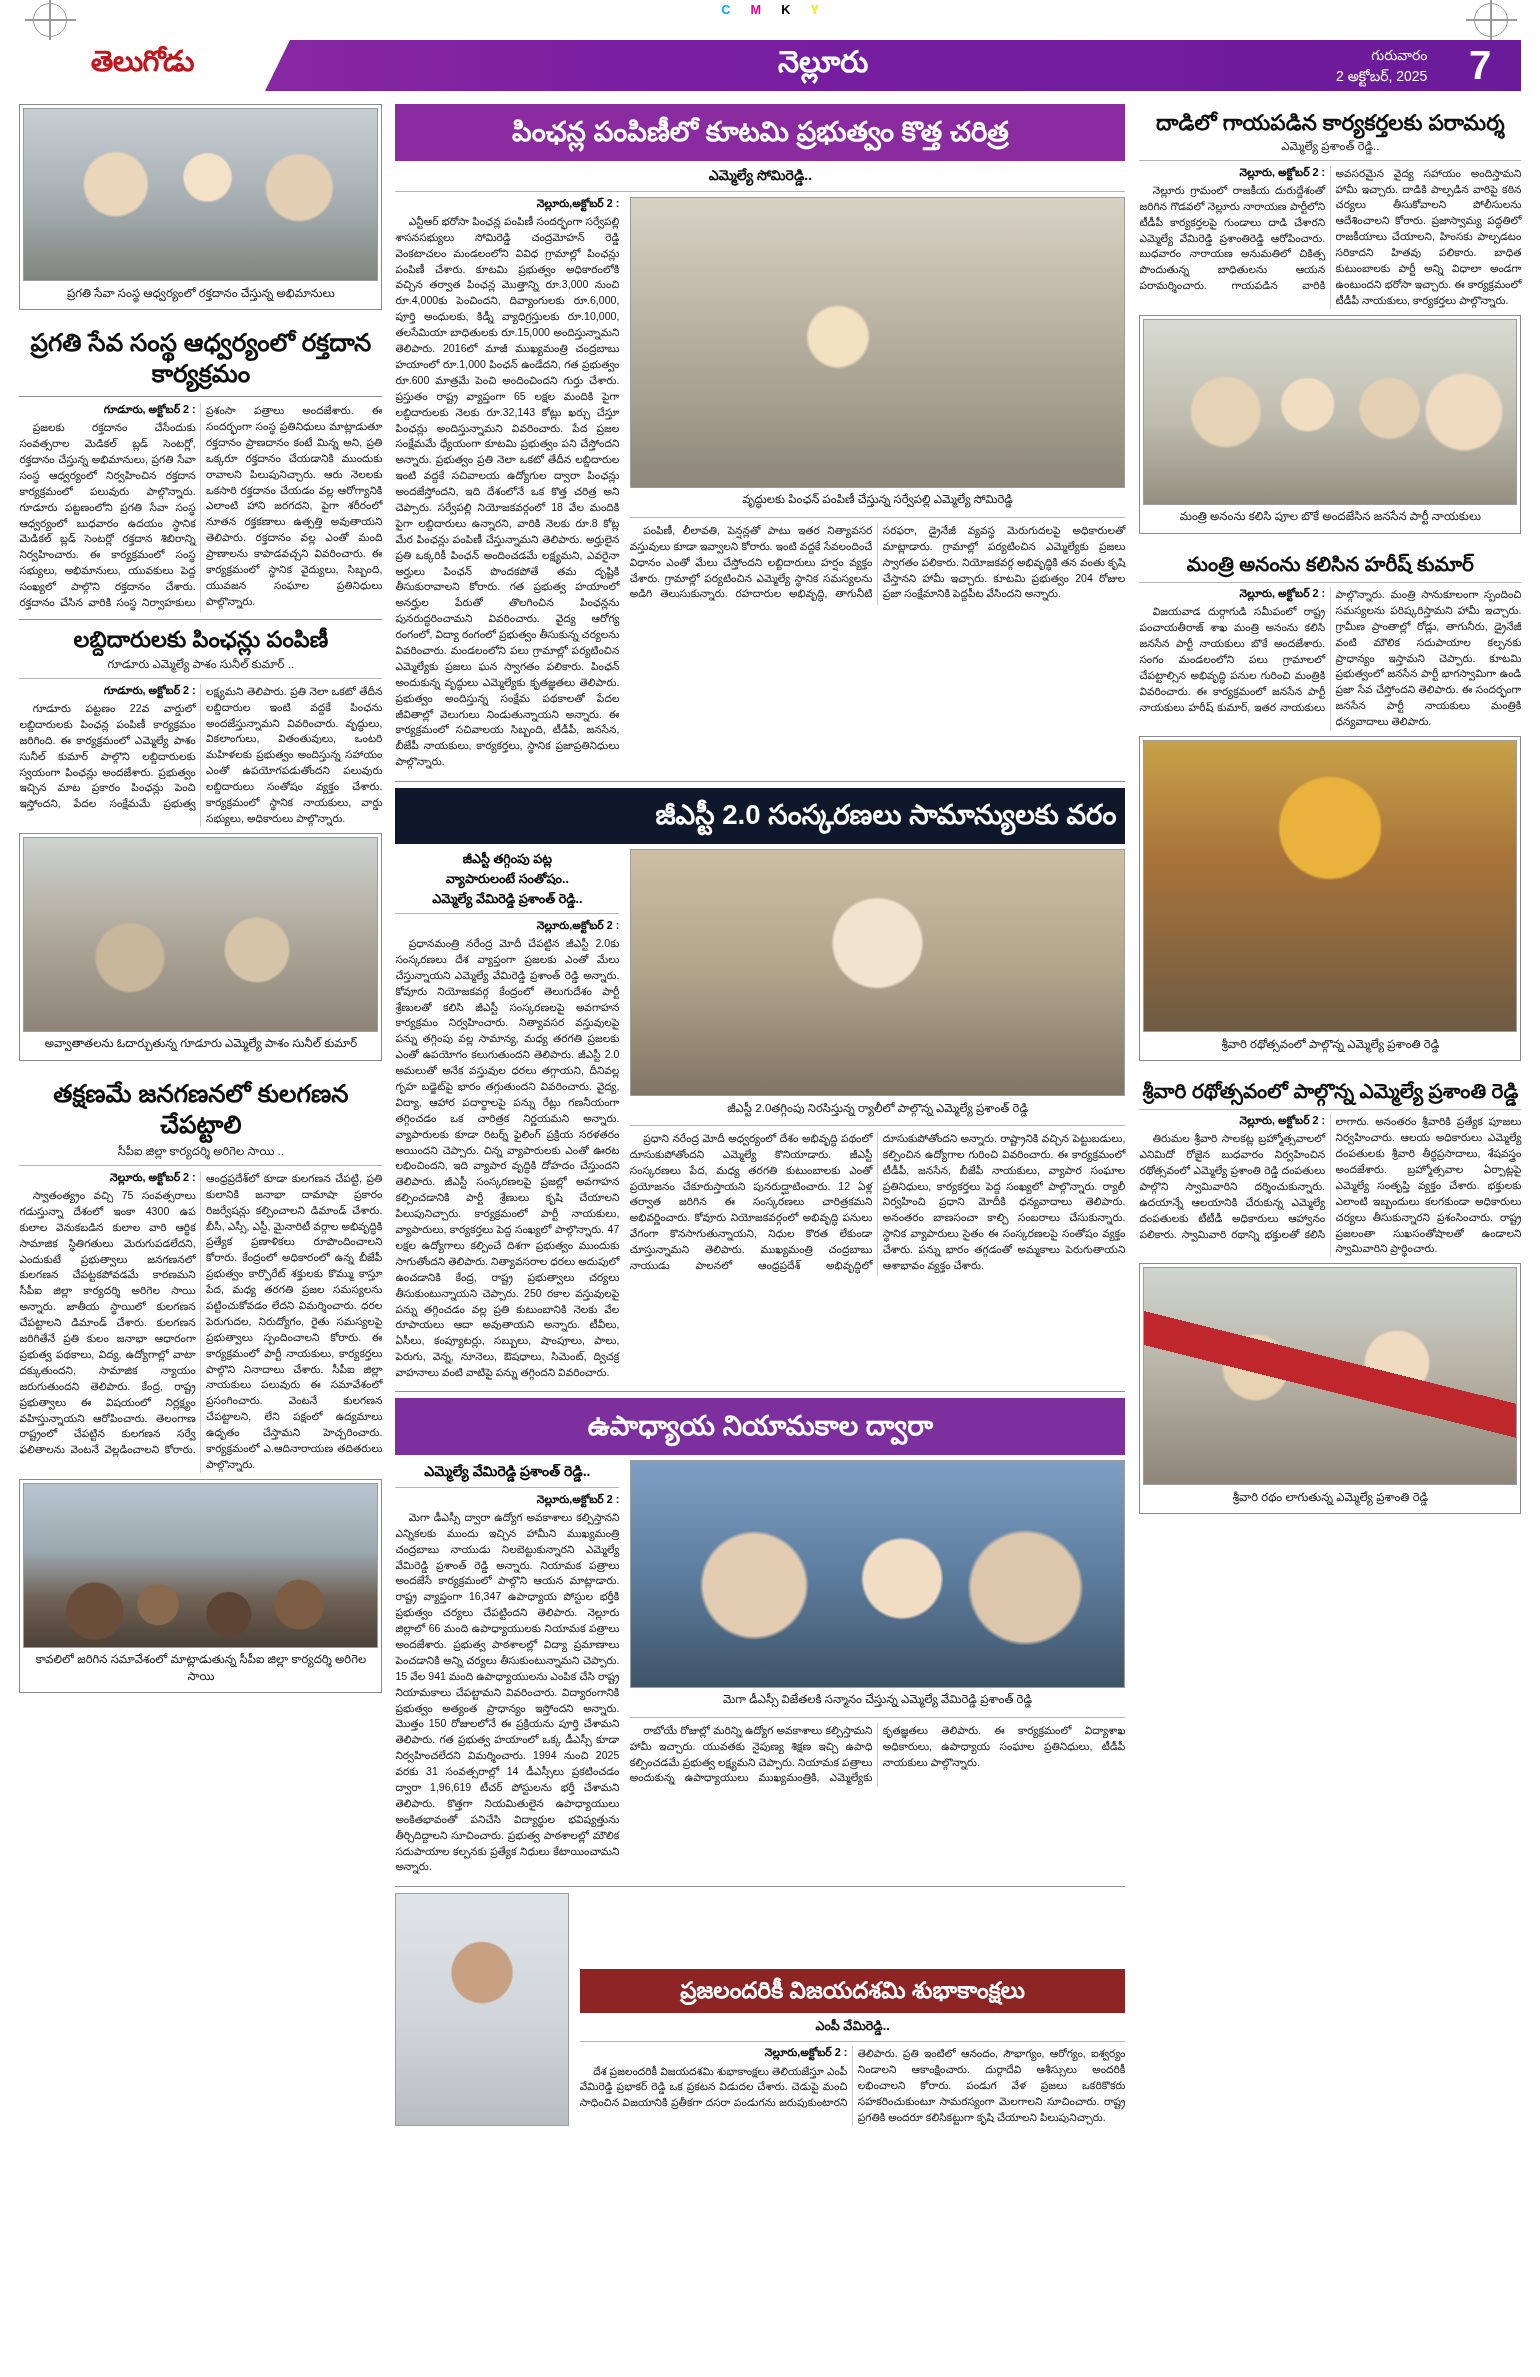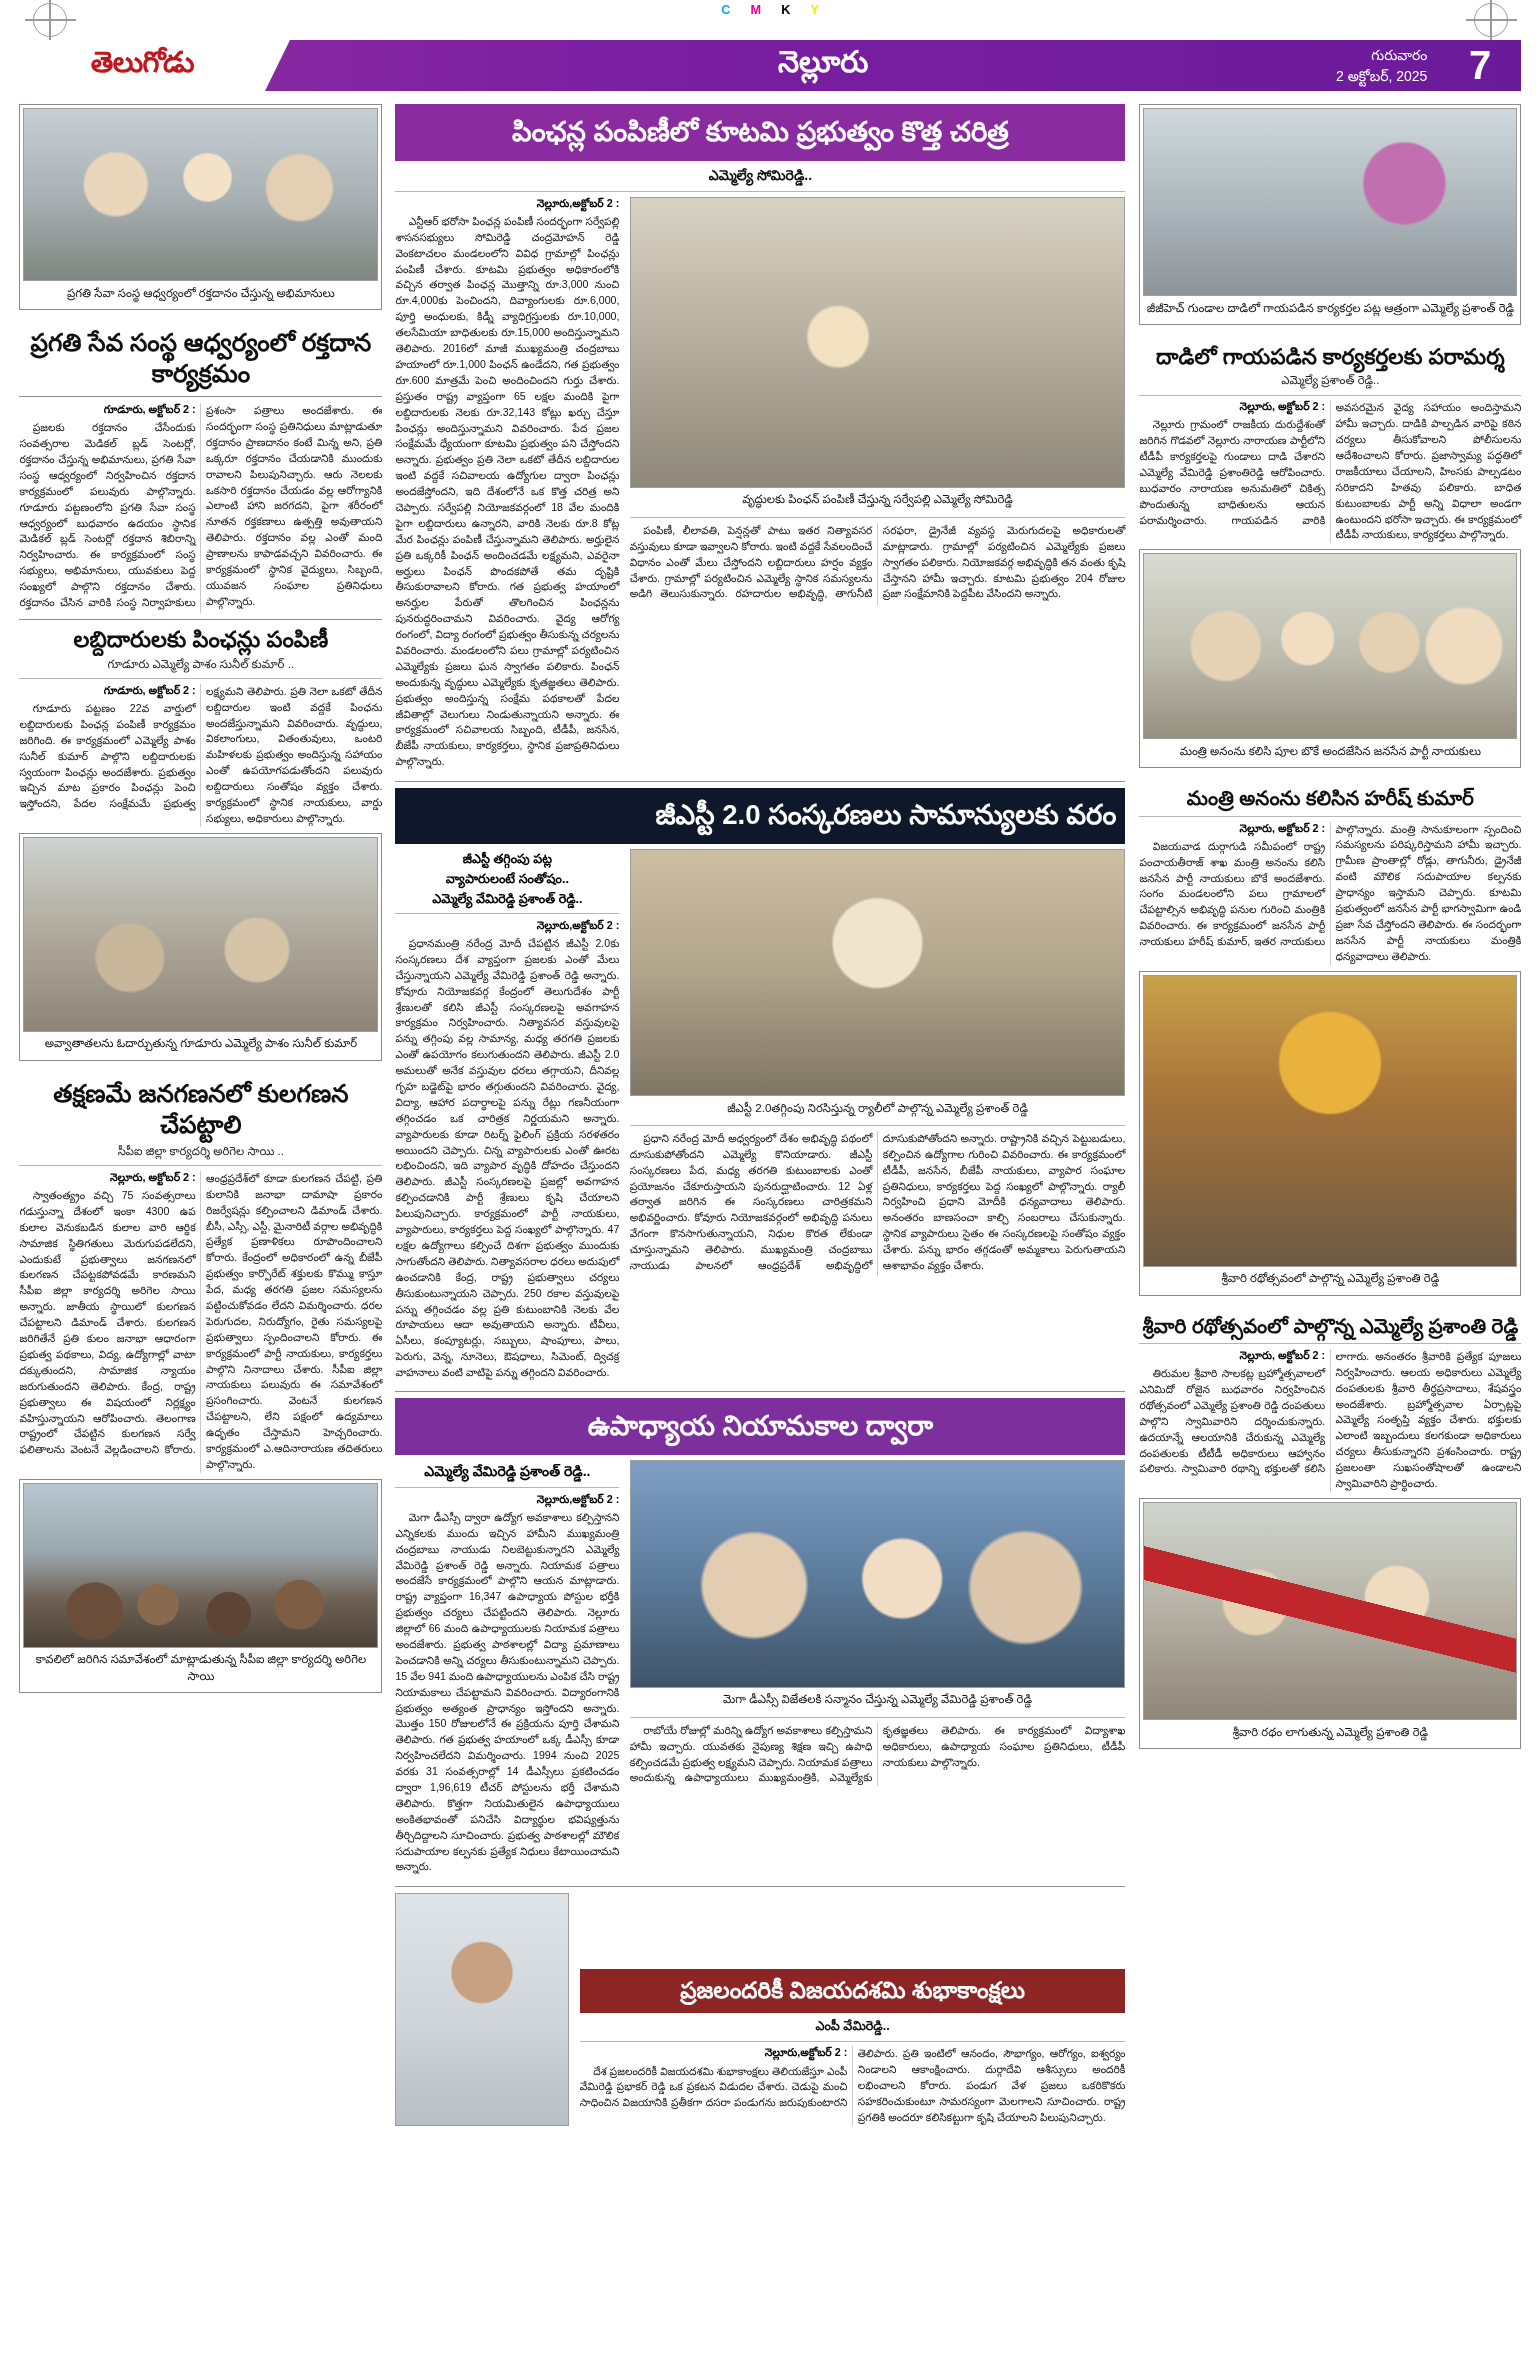--- a/index.html
+++ b/index.html
@@ -58,21 +58,21 @@
     position: relative;
     display: flex;
     align-items: center;
     justify-content: center;
   }
   .masthead .logo-text {
     color: #c0161c;
     font-size: 29px;
     font-weight: bold;
     letter-spacing: -0.7px;
-    font-family: Liberation Sans, sans-serif;
+    font-family: Liberation Mono, monospace;
   }
   .masthead .logo::after {
     content: "";
     position: absolute;
     right: -25px; top: 0;
     border-top: 51px solid #ffffff;
     border-right: 25px solid transparent;
   }
   .masthead .edition {
     flex: 1;
@@ -447,26 +447,20 @@
               <p>దేశ ప్రజలందరికీ విజయదశమి శుభాకాంక్షలు తెలియజేస్తూ ఎంపీ వేమిరెడ్డి ప్రభాకర్ రెడ్డి ఒక ప్రకటన విడుదల చేశారు. చెడుపై మంచి సాధించిన విజయానికి ప్రతీకగా దసరా పండుగను జరుపుకుంటారని తెలిపారు. ప్రతి ఇంటిలో ఆనందం, సౌభాగ్యం, ఆరోగ్యం, ఐశ్వర్యం నిండాలని ఆకాంక్షించారు. దుర్గాదేవి ఆశీస్సులు అందరికీ లభించాలని కోరారు. పండుగ వేళ ప్రజలు ఒకరికొకరు సహకరించుకుంటూ సామరస్యంగా మెలగాలని సూచించారు. రాష్ట్ర ప్రగతికి అందరూ కలిసికట్టుగా కృషి చేయాలని పిలుపునిచ్చారు.</p>
             </div>
         </div>
       </div>
     </div>
 
   </div>
 
   <div class="col col-right">
 
-    <div class="photo-wrap bordered">
-      <div class="photo" style="height:188px;">
-        <div class="ph ph-hospital"></div>
-      </div>
-      <div class="caption">జీజీహెచ్ గుండాల దాడిలో గాయపడిన కార్యకర్తల పట్ల ఆత్రంగా ఎమ్మెల్యే ప్రశాంత్ రెడ్డి</div>
-    </div>
 
     <div class="h-plain" style="font-size:21.6px;">దాడిలో గాయపడిన కార్యకర్తలకు పరామర్శ</div>
     <div class="h-sub">ఎమ్మెల్యే ప్రశాంత్ రెడ్డి..</div>
     <div class="rule-thin"></div>
     <div class="two-col">
       <div class="dateline">నెల్లూరు, అక్టోబర్ 2 :</div>
       <div class="body">
           <p>నెల్లూరు గ్రామంలో రాజకీయ దురుద్దేశంతో జరిగిన గొడవలో నెల్లూరు నారాయణ పార్టీలోని టీడీపీ కార్యకర్తలపై గుండాలు దాడి చేశారని ఎమ్మెల్యే వేమిరెడ్డి ప్రశాంతిరెడ్డి ఆరోపించారు. బుధవారం నారాయణ అనుమతిలో చికిత్స పొందుతున్న బాధితులను ఆయన పరామర్శించారు. గాయపడిన వారికి అవసరమైన వైద్య సహాయం అందిస్తామని హామీ ఇచ్చారు. దాడికి పాల్పడిన వారిపై కఠిన చర్యలు తీసుకోవాలని పోలీసులను ఆదేశించాలని కోరారు. ప్రజాస్వామ్య పద్ధతిలో రాజకీయాలు చేయాలని, హింసకు పాల్పడటం సరికాదని హితవు పలికారు. బాధిత కుటుంబాలకు పార్టీ అన్ని విధాలా అండగా ఉంటుందని భరోసా ఇచ్చారు. ఈ కార్యక్రమంలో టీడీపీ నాయకులు, కార్యకర్తలు పాల్గొన్నారు.</p>
         </div>
     </div>

